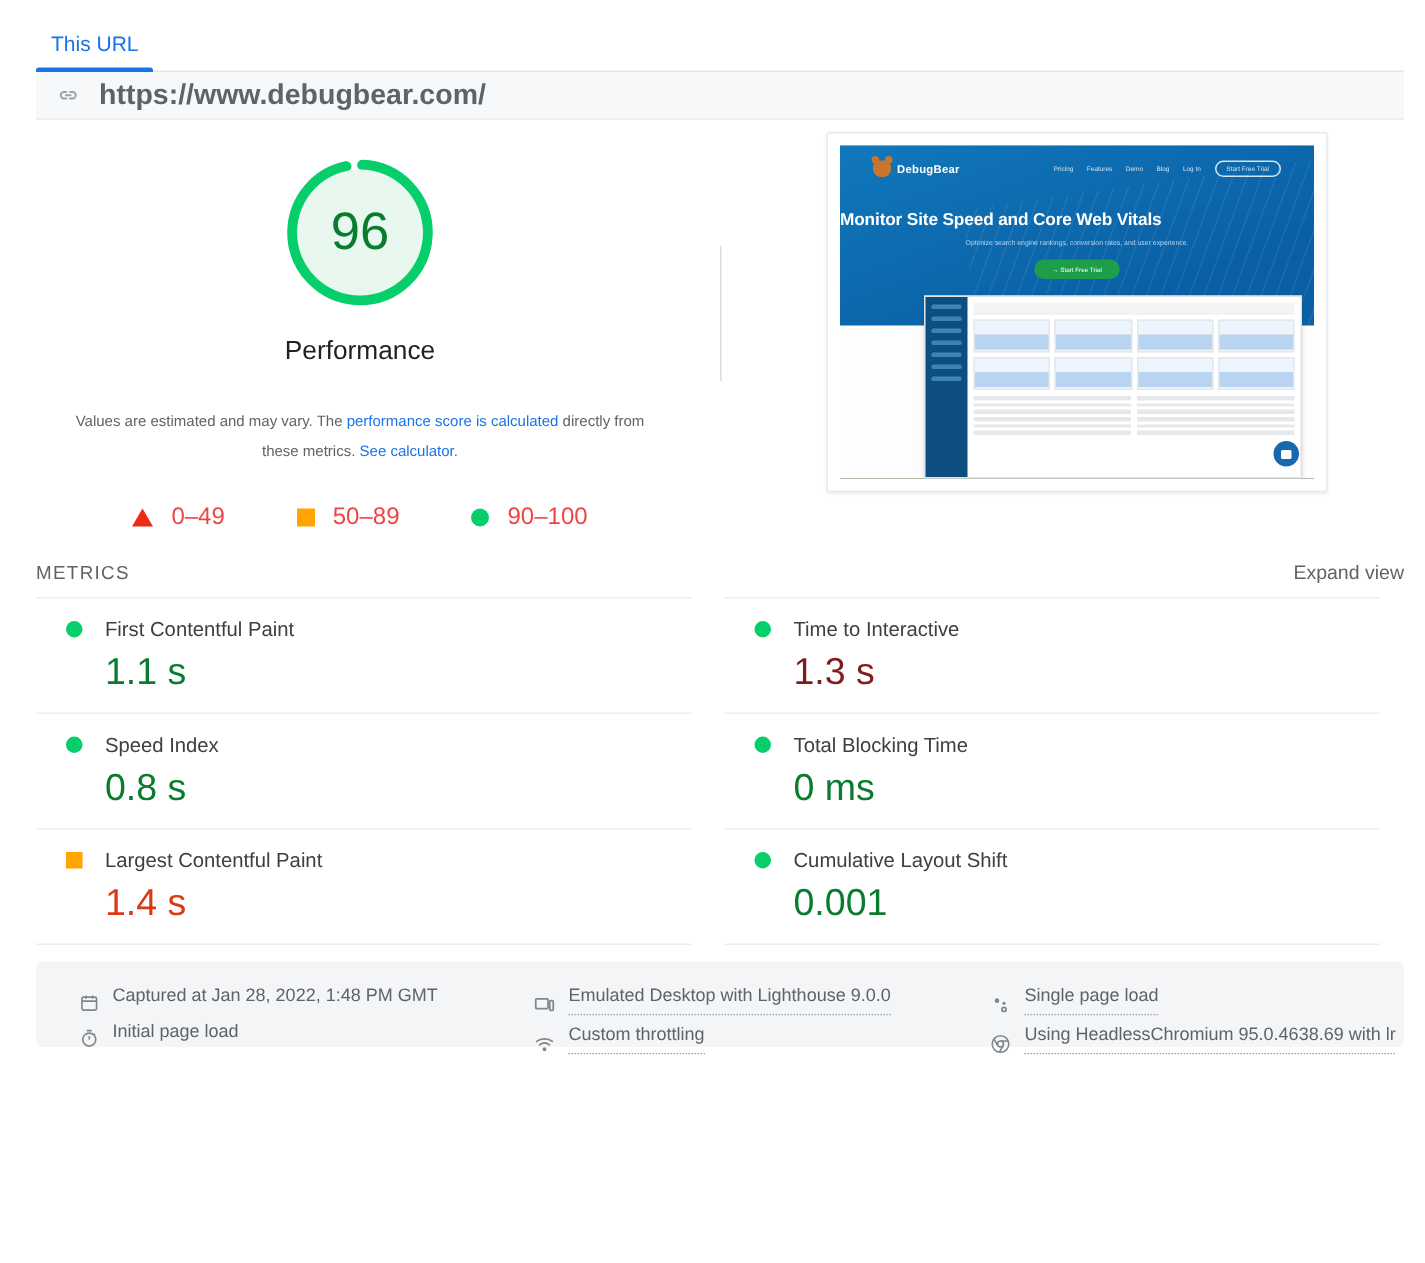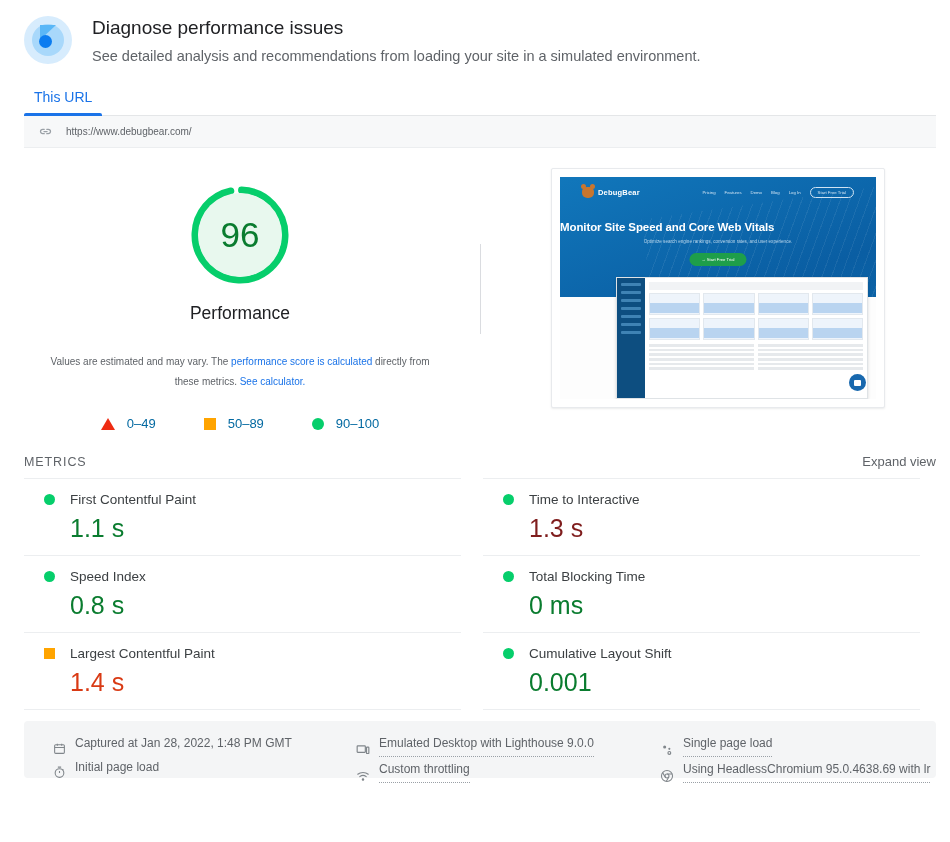--- a/index.html
+++ b/index.html
@@ -81,29 +81,30 @@
     position: relative;
     cursor: pointer;
   }
   .tab .tab-underline {
     position: absolute; left: 0; right: 0; bottom: 0;
     height: 3px; background: #1a73e8; border-radius: 2px 2px 0 0;
   }
 
   
   .urlbar {
-    margin: 0 14px 12px 24px;
+    margin: 0 14px 0 24px;
     background: #f7f8f9;
     height: 32px;
     display: flex;
     align-items: center;
     padding-left: 14px;
-    font-size: 10px;
+    font-size: 19px;
     color: #5f6368;
     border-bottom: 1px solid #eceef0;
+    font-weight: bold;
   }
   .urlbar .link-icon { margin-right: 13px; color: #9aa0a6; display:flex; }
 
   
   .scorearea {
     position: relative;
     height: 288px;
     display: flex;
   }
   .score-col {
@@ -138,22 +139,22 @@
     color: #5f6368;
     text-align: center;
     line-height: 20px;
     width: 400px;
   }
   .gauge-desc a { color: #1a73e8; text-decoration: none; }
   .legend {
     margin-top: 24px;
     display: flex;
     gap: 48px;
-    font-size: 13px;
-    color: #0369a1;
+    font-size: 16px;
+    color: #ef4444;
   }
   .legend-item { display: flex; align-items: center; gap: 12px; }
   .sw-tri {
     width: 0; height: 0;
     border-left: 7px solid transparent;
     border-right: 7px solid transparent;
     border-bottom: 12px solid #ee2b12;
   }
   .sw-sq { width: 12px; height: 12px; background: #ffa400; }
   .sw-circ { width: 12px; height: 12px; border-radius: 50%; background: #06ce6b; }
@@ -314,31 +315,20 @@
     white-space: nowrap; overflow: hidden;
   }
   .fitem .fico { width: 14px; height: 14px; flex: 0 0 auto; color: #80868b; display:flex; align-items:center; justify-content:center;}
   .fitem .dotted { border-bottom: 1px dotted #9aa0a6; padding-bottom: 1px; }
 </style>
 </head>
 <body>
 
 <div id="page">
 
-  <div class="header">
-    <div class="lh-logo">
-      <div class="ring2"></div>
-      <div class="comet"></div>
-      <div class="dot"></div>
-    </div>
-    <div class="head-text">
-      <div class="head-title">Diagnose performance issues</div>
-      <div class="head-sub">See detailed analysis and recommendations from loading your site in a simulated environment.</div>
-    </div>
-  </div>
 
   <div class="tabs">
     <div class="tabs-line"></div>
     <div class="tab">
       <span>This URL</span>
       <div class="tab-underline"></div>
     </div>
   </div>
 
   <div class="urlbar">

